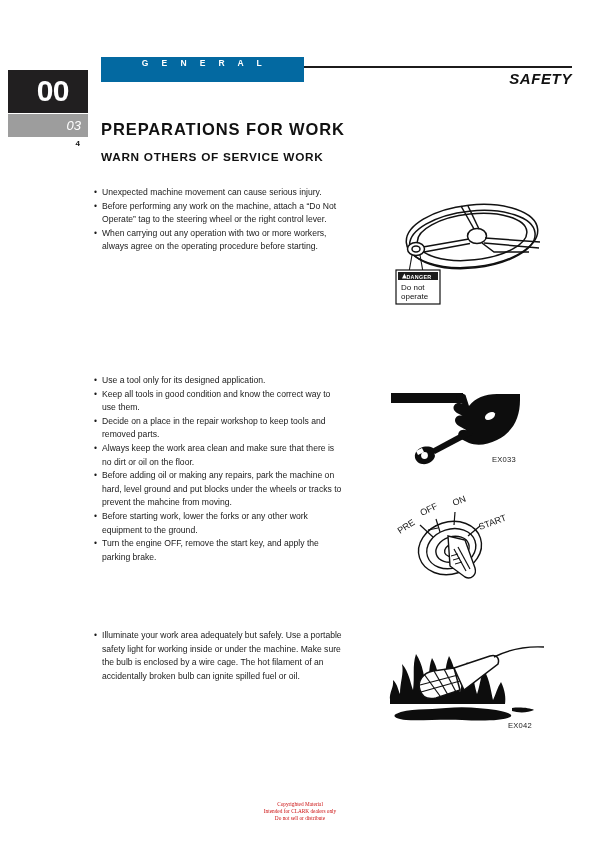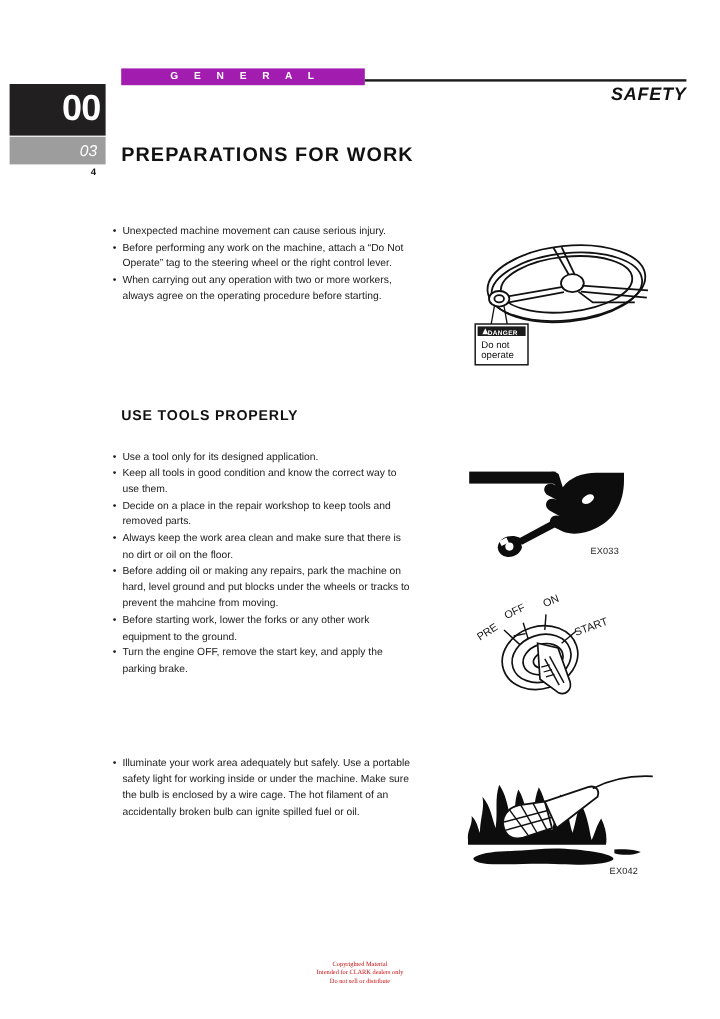--- a/index.html
+++ b/index.html
@@ -7,22 +7,22 @@
   body{
     width:600px;height:849px;position:relative;overflow:hidden;
     font-family:"Liberation Sans","DejaVu Sans",sans-serif;
     color:#000;
     -webkit-font-smoothing:antialiased;
   }
   .page{position:absolute;left:0;top:0;width:600px;height:849px;background:#fff;}
 
   
   .general-bar{
-    position:absolute;left:101px;top:57px;width:203px;height:14px;
-    background:#a21caf;
+    position:absolute;left:101px;top:57px;width:203px;height:25px;
+    background:#0369a1;
   }
   .general-bar span{
     display:block;color:#fff;font-size:8.5px;font-weight:bold;
     letter-spacing:5.4px;text-align:center;line-height:13px;
     padding-left:4px;
   }
   .header-rule{
     position:absolute;left:304px;top:66px;width:268px;height:2.2px;
     background:#1c1b1b;
   }
@@ -31,21 +31,21 @@
     text-align:right;font-size:15px;font-style:italic;font-weight:bold;
     letter-spacing:.6px;color:#111;
   }
 
   
   .tab-black{
     position:absolute;left:8px;top:70px;width:80px;height:43px;
     background:#211f20;
   }
   .tab-black span{
-    position:absolute;right:4px;top:50%;transform:translateY(-52%);
+    position:absolute;right:19px;top:50%;transform:translateY(-52%);
     color:#fff;font-size:30px;font-weight:bold;line-height:1;
     letter-spacing:-0.5px;
   }
   .tab-gray{
     position:absolute;left:8px;top:114px;width:80px;height:23px;
     background:#9d9d9d;
   }
   .tab-gray span{
     position:absolute;right:7px;top:50%;transform:translateY(-52%);
     color:#fff;font-size:13px;font-weight:normal;font-style:italic;line-height:1;
@@ -120,20 +120,21 @@
   <div class="tab-black">
     <span>00</span>
   </div>
   <div class="tab-gray">
     <span>03</span>
   </div>
   <div class="tab-page-no">4</div>
 
   <div class="h1">PREPARATIONS  FOR  WORK</div>
 
+  <div class="h2 a">WARN  OTHERS  OF  SERVICE  WORK</div>
 
   <div class="body-col b1">
     <ul>
       <li>
           <span class="bull">•</span>
           <p>Unexpected machine movement can cause serious injury.</p>
         </li>
       <li>
           <span class="bull">•</span>
           <p>Before performing any work on the machine, attach a “Do Not Operate” tag to the steering wheel or the right control lever.</p>
@@ -184,21 +185,20 @@
         <rect x="6" y="74" width="44" height="34" fill="#fff" stroke="#111" stroke-width="1.2"></rect>
         <rect x="8" y="76" width="40" height="8" fill="#1b1b1b"></rect>
         <polygon points="12,82.6 14.4,77.6 16.8,82.6" fill="#fff"></polygon>
         <text x="29" y="82.8" font-family="Liberation Sans, sans-serif" font-size="5.4" font-weight="bold" fill="#ffffff" text-anchor="middle" letter-spacing="0.3">DANGER</text>
         <text x="11" y="93.6" font-family="Liberation Sans, sans-serif" font-size="8" fill="#111">Do not</text>
         <text x="11" y="102.6" font-family="Liberation Sans, sans-serif" font-size="8" fill="#111">operate</text>
       </g>
     </svg>
   </div>
 
-  <div class="h2 b">USE  TOOLS  PROPERLY</div>
 
   <div class="body-col b2">
     <ul>
       <li>
           <span class="bull">•</span>
           <p>Use a tool only for its designed application.</p>
         </li>
       <li>
           <span class="bull">•</span>
           <p>Keep all tools in good condition and know the correct way to use them.</p>

